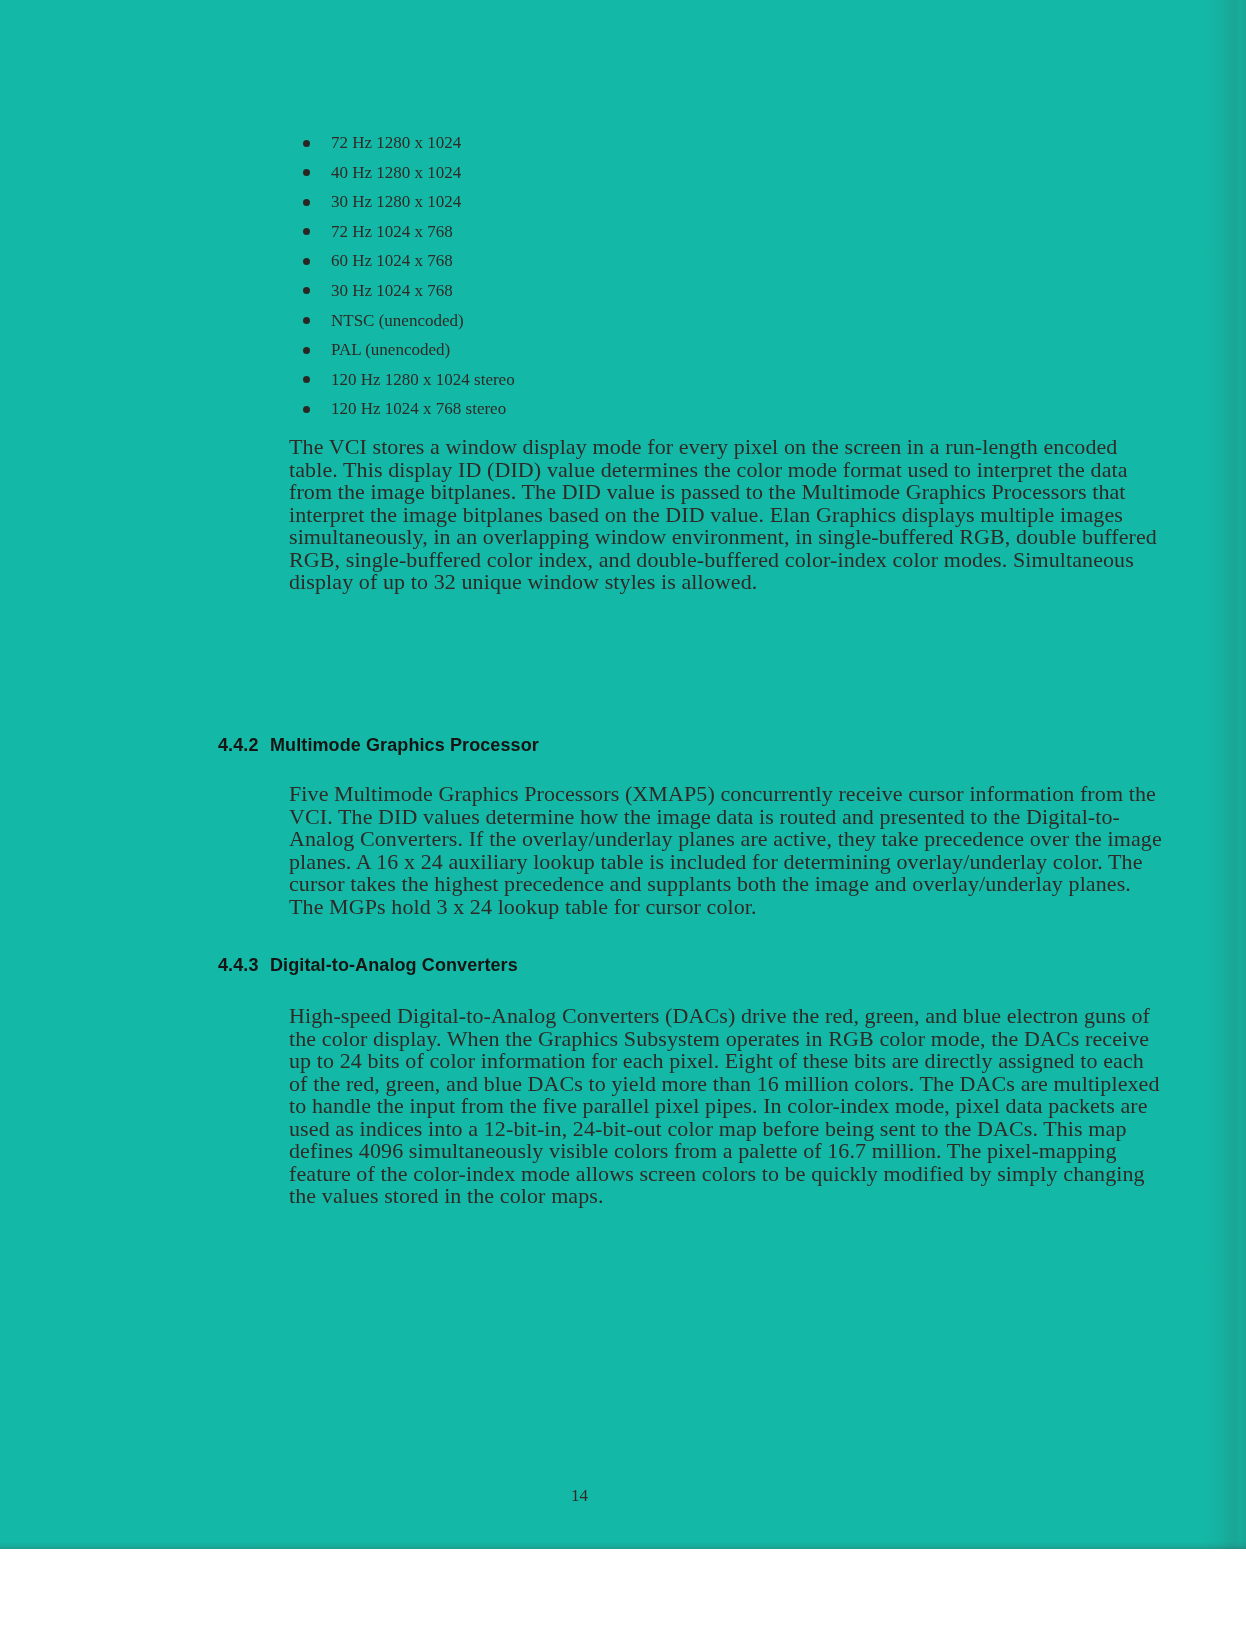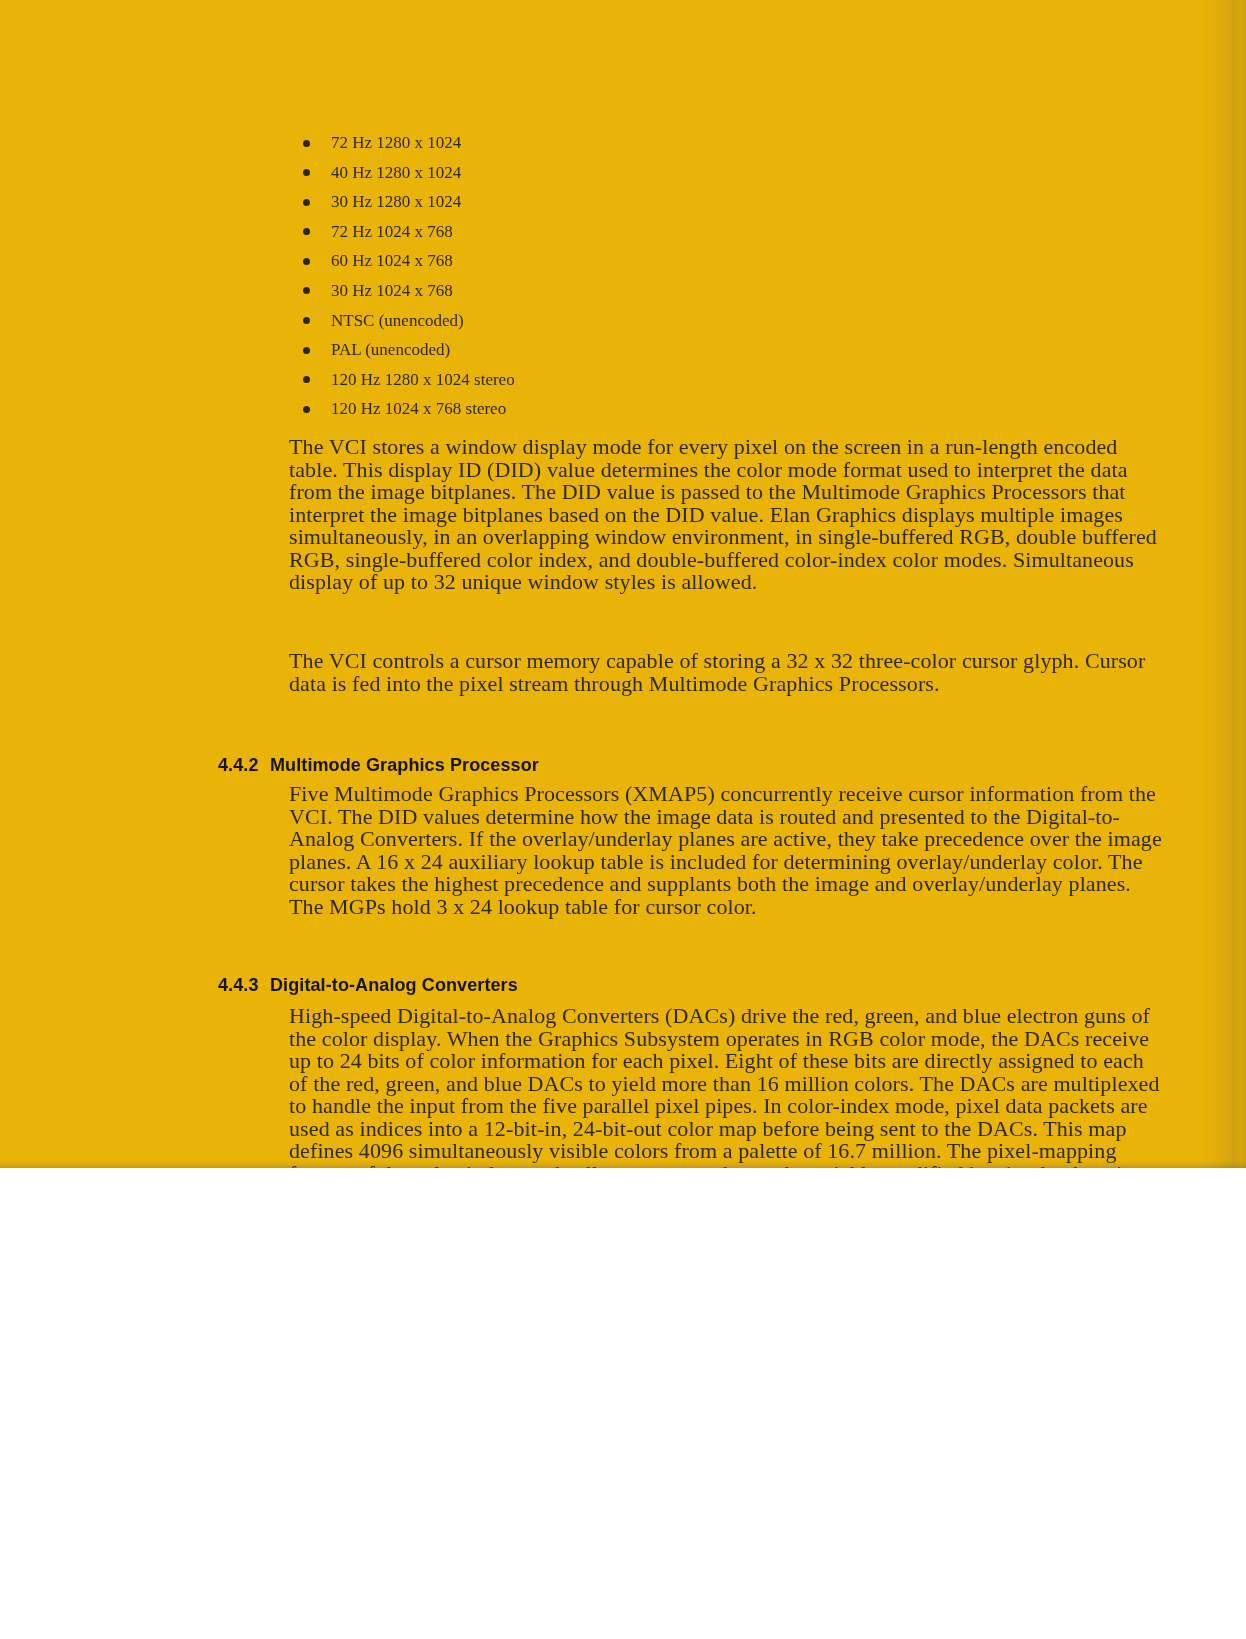--- a/index.html
+++ b/index.html
@@ -1,20 +1,20 @@
 <!DOCTYPE html>
 <html><head>
 <meta charset="utf-8">
 <style>
   html, body { margin: 0; padding: 0; background: #ffffff; }
   .page {
     position: relative;
     width: 1246px;
-    height: 1168px;
-    background: #eab308;
+    height: 1549px;
+    background: #14b8a6;
     overflow: hidden;
     font-family: "Liberation Serif", "DejaVu Serif", serif;
     color: #2e2b27;
   }
   
   .edge-right {
     position: absolute; top: 0; right: 0; width: 44px; height: 100%;
     background: linear-gradient(to right,
       rgba(60,60,58,0) 0%,
       rgba(60,60,58,0.05) 40%,
@@ -67,21 +67,20 @@
 
   
   .heading {
     left: 218px;
     font-family: "Liberation Sans", "DejaVu Sans", sans-serif;
     font-weight: bold;
     font-size: 18px;
     color: #161513;
     white-space: pre;
     letter-spacing: 0.1px;
-    margin-top: 20px;
   }
   .heading .num { display: inline-block; width: 52px; }
 
   .pageno {
     left: 538px; top: 1486px; width: 50px;
     text-align: right;
     font-size: 17px;
   }
 </style>
 </head>
@@ -113,22 +112,20 @@
     </ul>
 
   <div class="para abs" style="top: 436px;">The VCI stores a window display mode for every pixel on the screen in a run-length encoded
 table. This display ID (DID) value determines the color mode format used to interpret the data
 from the image bitplanes. The DID value is passed to the Multimode Graphics Processors that
 interpret the image bitplanes based on the DID value. Elan Graphics displays multiple images
 simultaneously, in an overlapping window environment, in single-buffered RGB, double buffered
 RGB, single-buffered color index, and double-buffered color-index color modes. Simultaneous
 display of up to 32 unique window styles is allowed.</div>
 
-  <div class="para abs" style="top: 650px;">The VCI controls a cursor memory capable of storing a 32 x 32 three-color cursor glyph. Cursor
-data is fed into the pixel stream through Multimode Graphics Processors.</div>
 
   <div class="heading abs" style="top: 735px;"><span class="num">4.4.2</span><span>Multimode Graphics Processor</span></div>
 
   <div class="para abs" style="top: 783px;">Five Multimode Graphics Processors (XMAP5) concurrently receive cursor information from the
 VCI. The DID values determine how the image data is routed and presented to the Digital-to-
 Analog Converters. If the overlay/underlay planes are active, they take precedence over the image
 planes. A 16 x 24 auxiliary lookup table is included for determining overlay/underlay color. The
 cursor takes the highest precedence and supplants both the image and overlay/underlay planes.
 The MGPs hold 3 x 24 lookup table for cursor color.</div>
 

